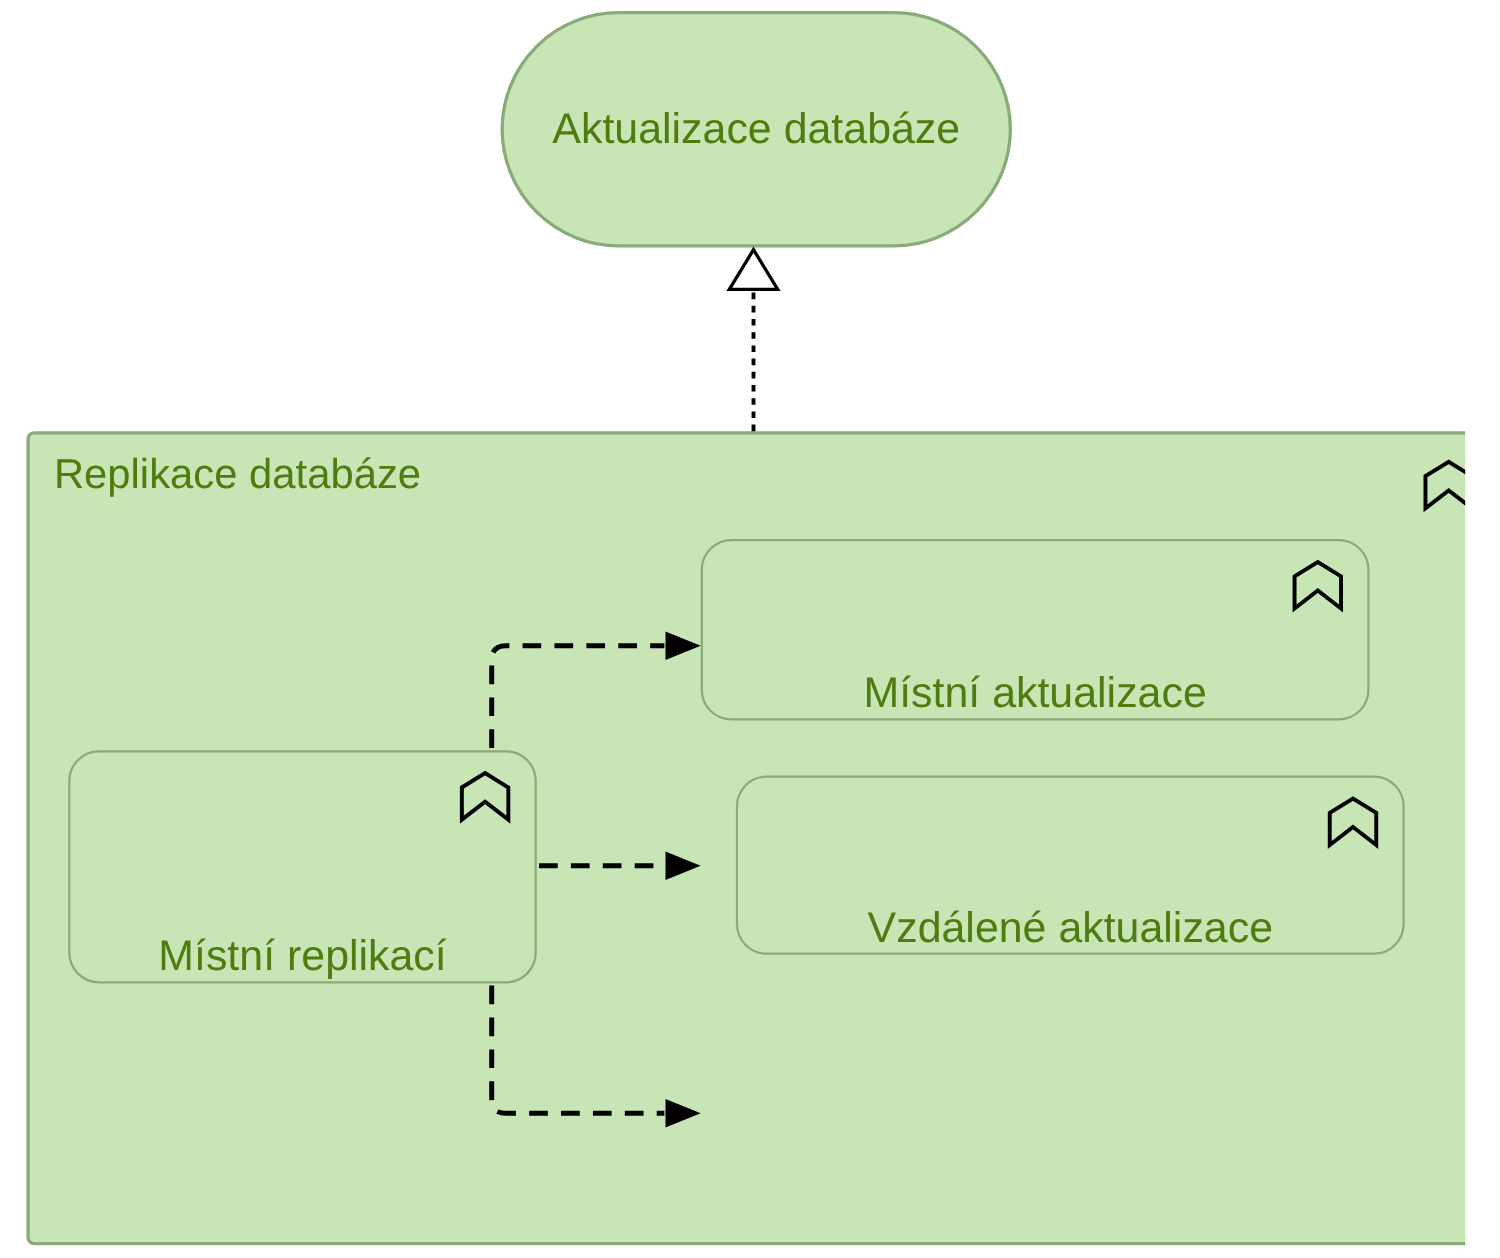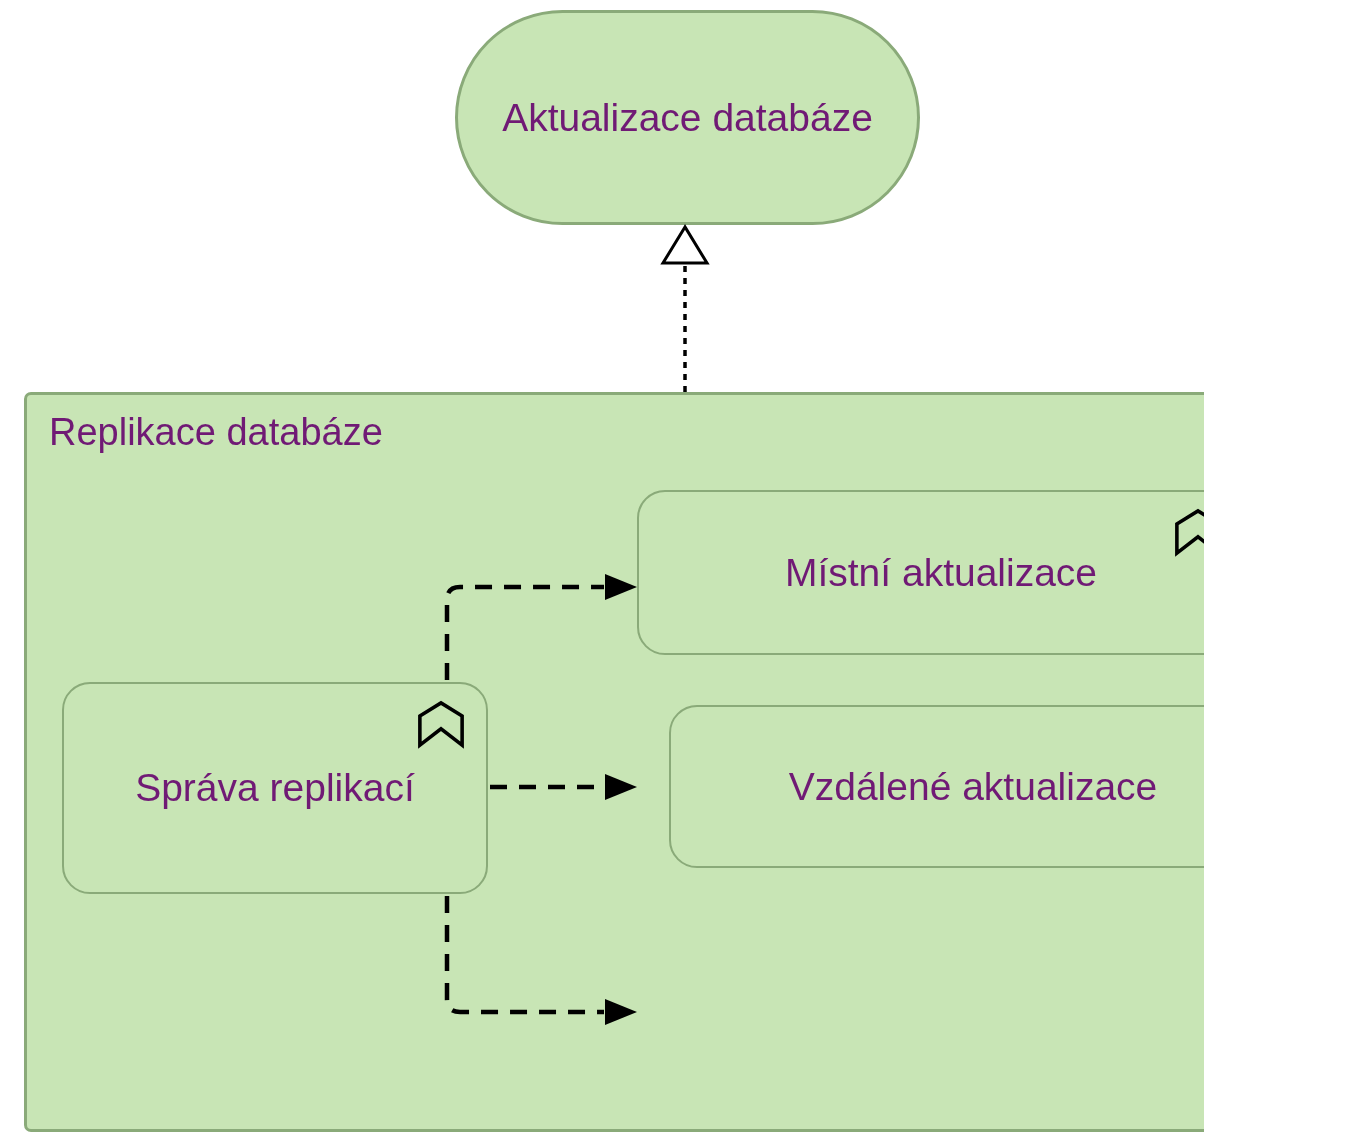--- a/index.html
+++ b/index.html
@@ -2,25 +2,25 @@
 <html><head>
 <meta charset="utf-8">
 <style>
   html, body {
     margin: 0;
     padding: 0;
     background: #ffffff;
   }
   .canvas {
     position: relative;
-    width: 1204px;
+    width: 1332px;
     height: 1144px;
     background: #ffffff;
     font-family: "Liberation Sans", sans-serif;
-    color: #701a75;
+    color: #4d7c0f;
     overflow: hidden;
   }
   .node {
     position: absolute;
     background: #c8e5b5;
     border: 3px solid #8aaa79;
     box-sizing: border-box;
   }
   .service {
     left: 455px; top: 10px;
@@ -34,21 +34,21 @@
     border-radius: 7px;
   }
   .container-label {
     position: absolute;
     left: 22px; top: 16px;
     font-size: 38px;
   }
   .func {
     border-radius: 28px;
     border-width: 2.5px;
-    display: flex; align-items: center; justify-content: center;
+    display: flex; align-items: flex-end; justify-content: center;
   }
   .func-sprava   { left: 62px;  top: 682px; width: 426px; height: 212px; }
   .func-mistni   { left: 637px; top: 490px; width: 608px; height: 165px; }
   .func-vzdalene { left: 637px; top: 705px; width: 608px; height: 163px; margin-left: 32px; }
   .func-monitoring { left: 637px; top: 920px; width: 608px; height: 163px; }
   .node-label {
     font-size: 39px;
     white-space: nowrap;
   }
   .fn-icon {
@@ -73,21 +73,21 @@
   </div>
 
   <div class="node container-box">
     <span class="container-label">Replikace databáze</span>
     <svg class="fn-icon" viewBox="0 0 32 32">
       <path d="M3 29 L3 11 L16 3 L29 11 L29 29 L16 19 Z" fill="none" stroke="#000" stroke-width="2.2" stroke-linejoin="miter"></path>
     </svg>
   </div>
 
   <div class="node func func-sprava">
-    <span class="node-label">Správa replikací</span>
+    <span class="node-label">Místní replikací</span>
     <svg class="fn-icon" viewBox="0 0 32 32">
       <path d="M3 29 L3 11 L16 3 L29 11 L29 29 L16 19 Z" fill="none" stroke="#000" stroke-width="2.2"></path>
     </svg>
   </div>
 
   <div class="node func func-mistni">
     <span class="node-label">Místní aktualizace</span>
     <svg class="fn-icon" viewBox="0 0 32 32">
       <path d="M3 29 L3 11 L16 3 L29 11 L29 29 L16 19 Z" fill="none" stroke="#000" stroke-width="2.2"></path>
     </svg>

